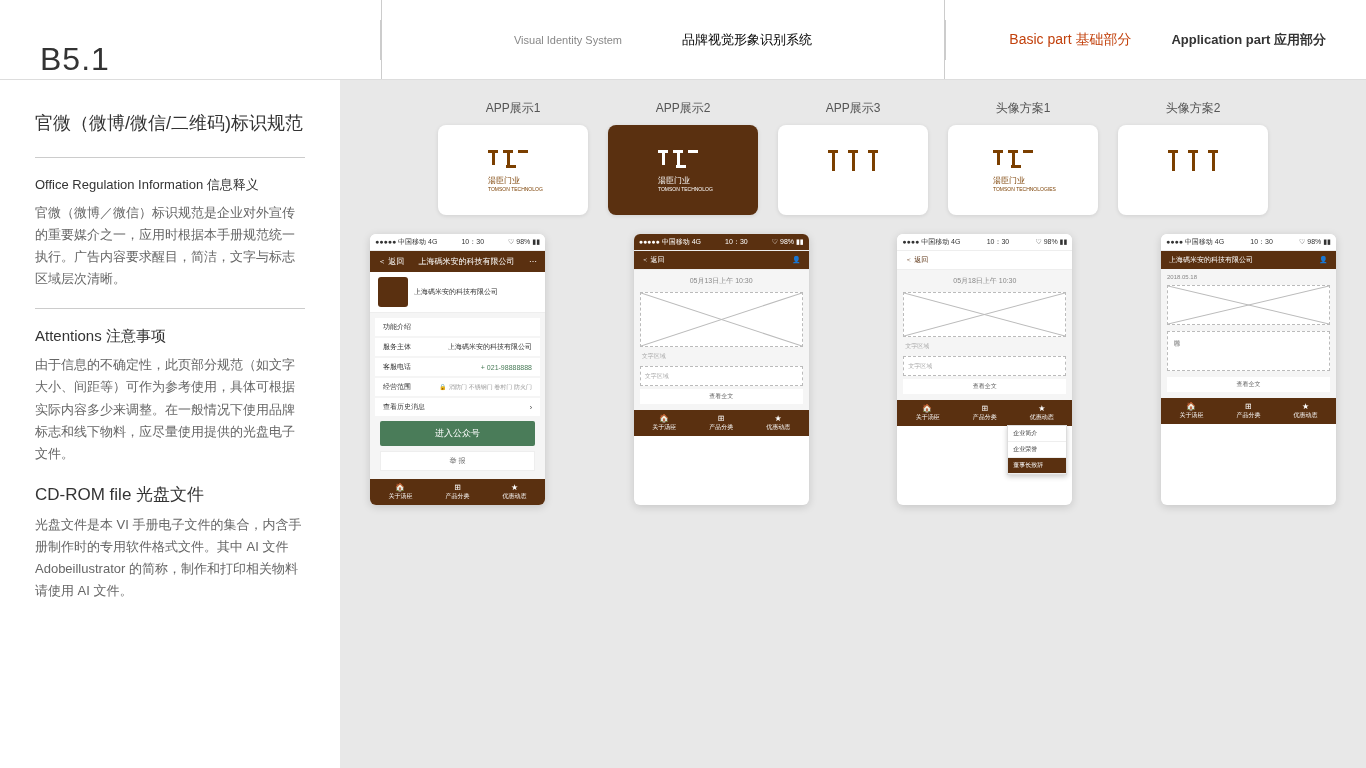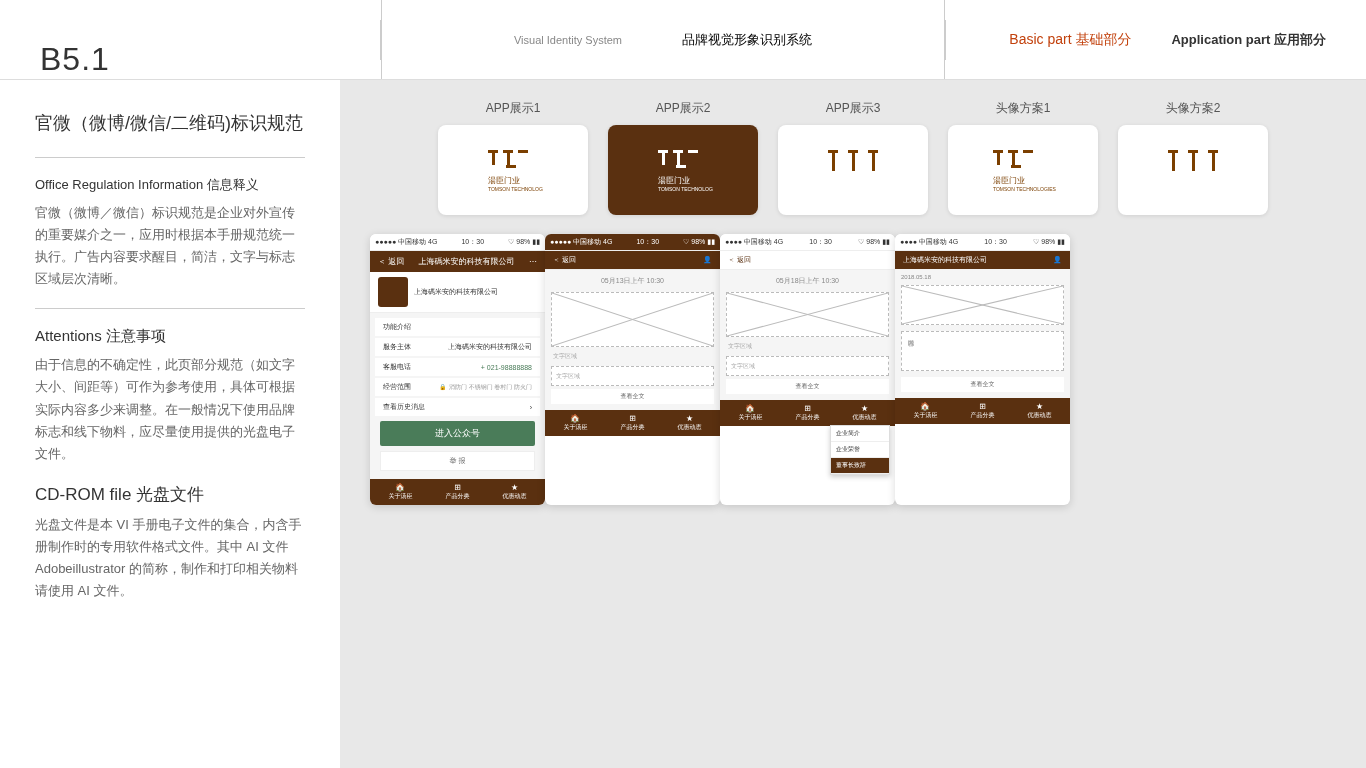--- a/index.html
+++ b/index.html
@@ -169,21 +169,21 @@
       display: flex;
       flex-direction: column;
       justify-content: center;
       gap: 4px;
     }
 
     
     .phone-row {
       display: flex;
       gap: 0;
-      justify-content: flex-start;
+      justify-content: space-between;
     }
     .phone-mockup {
       width: 175px;
       background: #fff;
       border-radius: 6px;
       overflow: hidden;
       box-shadow: 0 2px 8px rgba(0,0,0,0.15);
       font-size: 8px;
     }
     .phone-statusbar {

